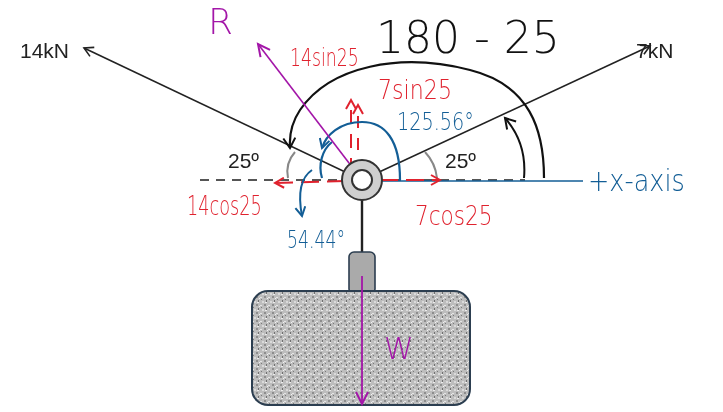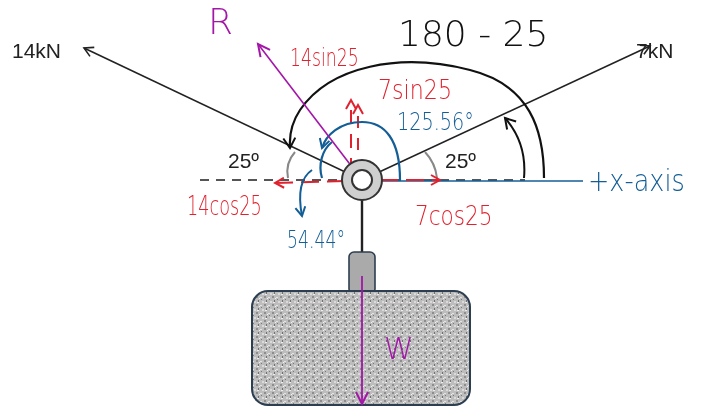--- a/index.html
+++ b/index.html
@@ -76,27 +76,27 @@
   <circle cx="362" cy="180" r="20" fill="#cfcfcf" stroke="#333" stroke-width="2"></circle>
   <circle cx="362" cy="180" r="10" fill="#ffffff" stroke="#333" stroke-width="2"></circle>
 
   <rect x="349" y="252" width="26" height="42" rx="5" fill="#aaaaaa" stroke="#2c3e50" stroke-width="1.6"></rect>
 
   <rect x="252" y="291" width="218" height="114" rx="16" fill="url(#speckle)" stroke="#2c3e50" stroke-width="2"></rect>
 
   <line x1="362" y1="276" x2="362" y2="404" stroke="#a316a8" stroke-width="1.8" marker-end="url(#arrowMag)"></line>
 </svg>
 
-<div class="lbl printed" style="left:12px; top:40px;">14kN</div>
+<div class="lbl printed" style="left:20px; top:40px;">14kN</div>
 <div class="lbl printed" style="left:636px; top:40px;">7kN</div>
 <div class="lbl printed" style="left:228px; top:150px;">25º</div>
 <div class="lbl printed" style="left:445px; top:150px;">25º</div>
 
 <div class="lbl hand magenta" style="left:208px; top:4px; font-size:36px;">R</div>
-<div class="lbl hand black" style="left:398px; top:16px; font-size:36px;">180 - 25</div>
+<div class="lbl hand black" style="left:376px; top:16px; font-size:44px;">180 - 25</div>
 <div class="lbl hand red" style="left:290px; top:46px; font-size:24px; transform: scaleX(0.72); transform-origin:left;">14sin25</div>
 <div class="lbl hand red" style="left:378px; top:76px; font-size:27px; transform: scaleX(0.82); transform-origin:left;">7sin25</div>
 <div class="lbl hand blue" style="left:397px; top:110px; font-size:24px; transform: scaleX(0.8); transform-origin:left;">125.56°</div>
 <div class="lbl hand red" style="left:187px; top:193px; font-size:26px; transform: scaleX(0.68); transform-origin:left;">14cos25</div>
 <div class="lbl hand red" style="left:415px; top:202px; font-size:27px; transform: scaleX(0.8); transform-origin:left;">7cos25</div>
 <div class="lbl hand blue" style="left:287px; top:228px; font-size:24px; transform: scaleX(0.72); transform-origin:left;">54.44°</div>
 <div class="lbl hand blue" style="left:588px; top:166px; font-size:30px; transform: scaleX(0.85); transform-origin:left;">+x-axis</div>
 <div class="lbl hand magenta" style="left:384px; top:334px; font-size:30px;">W</div>
 
 </body></html>

